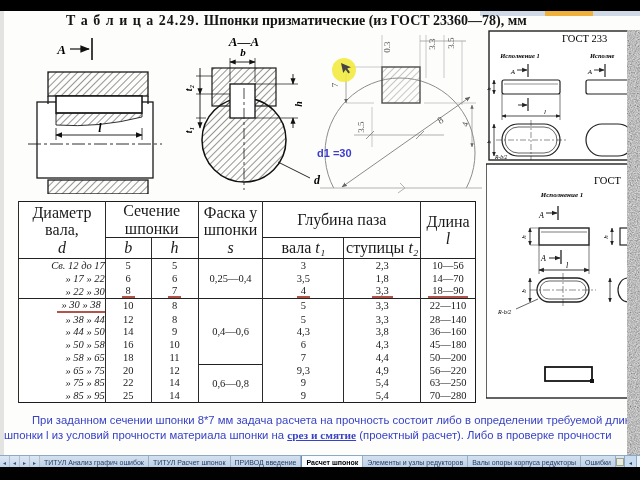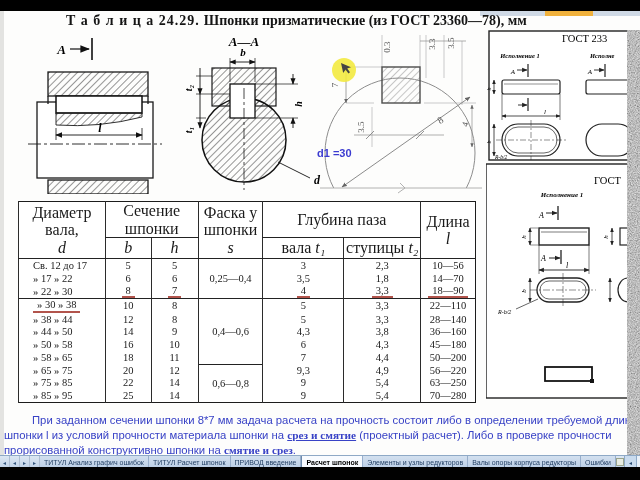--- a/index.html
+++ b/index.html
@@ -18,21 +18,21 @@
   #key-table{left:18px;top:201px;width:458px;border-collapse:collapse;table-layout:fixed;
              font-size:10.5px;color:#1a1a1a;border:1.6px solid #1c1c1c;background:#fff;}
   #key-table th,#key-table td{border-left:1px solid #2b2b2b;padding:0;text-align:center;
              font-weight:normal;line-height:1.1;}
   #key-table th{font-size:16px;}
   #key-table thead tr:first-child th{height:27px;}
   #key-table thead tr:last-child th{height:20px;}
   #key-table th.hb{border-bottom:1.2px solid #222;}
   #key-table th.hg{border-bottom:1px solid #222;}
   #key-table tbody td{height:12.8px;}
-  #key-table td.cd{text-align:left;padding-left:14px;}
+  #key-table td.cd{text-align:right;padding-left:14px;font-style:italic;}
   #key-table tr.gsep td{border-top:1.1px solid #222;}
   #key-table td.ctop{border-top:1.1px solid #222;}
   .ru{display:inline-block;border-bottom:2px solid #b2544c;padding:0 4px;}
   i{font-style:italic;}
 
   
   #note{left:4px;top:413px;width:634px;font-family:"Liberation Sans",sans-serif;
         font-size:11.3px;line-height:15px;color:#3842c6;}
   .nline{white-space:nowrap;}
   .nline.ind{padding-left:28px;}
@@ -374,21 +374,20 @@
           <td>9</td>
           <td>5,4</td>
           <td>70—280</td>
         </tr>
       </tbody>
   </table>
 
   <div class="abs" id="note">
       <div class="nline ind"><span>При заданном сечении шпонки 8*7 мм задача расчета на прочность состоит либо в определении требуемой длины</span></div>
       <div class="nline"><span>шпонки l из условий прочности материала шпонки на </span><span class="nb nu">срез и смятие</span><span> (проектный расчет).  Либо в проверке прочности</span></div>
-      <div class="nline"><span>прорисованной конструктивно шпонки на </span><span class="nb nu">смятие и срез</span><span>.</span></div>
     </div>
 
   <div class="abs" id="tabbar">
     <span style="display:flex">
         <span class="navbtn">◂</span>
         <span class="navbtn">◂</span>
         <span class="navbtn">▸</span>
         <span class="navbtn">▸</span>
       </span>
     <span style="display:flex">

